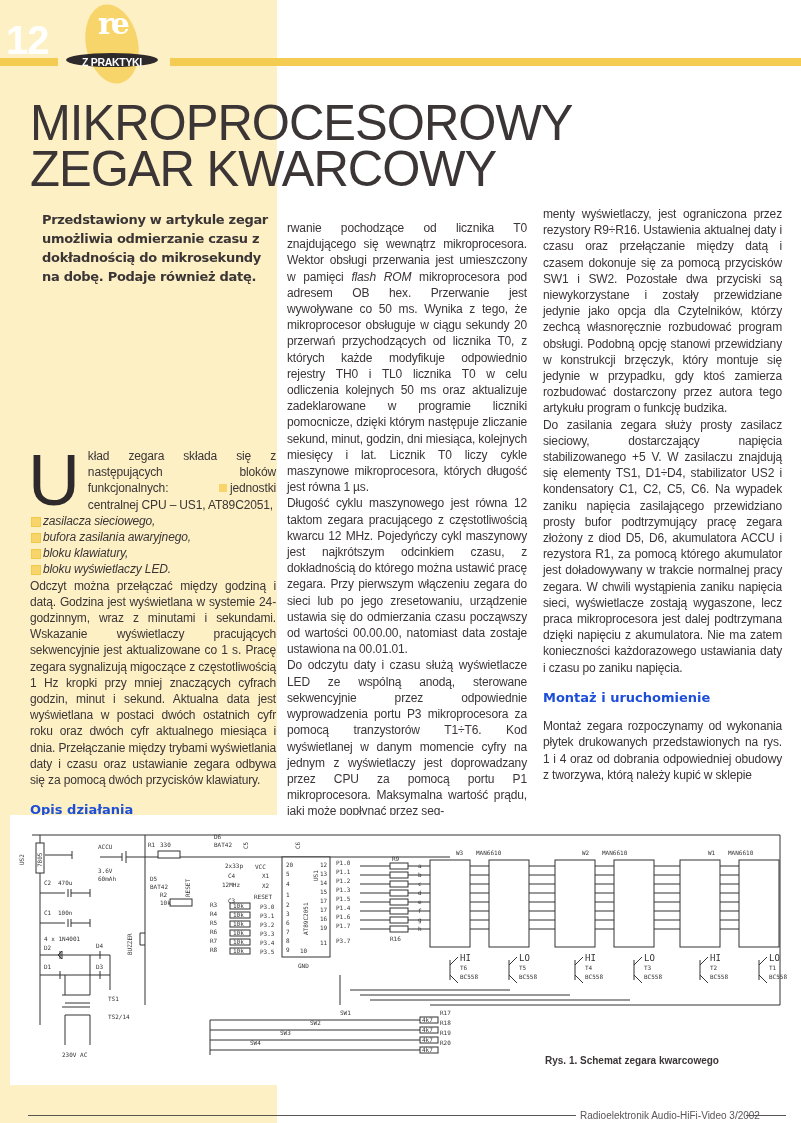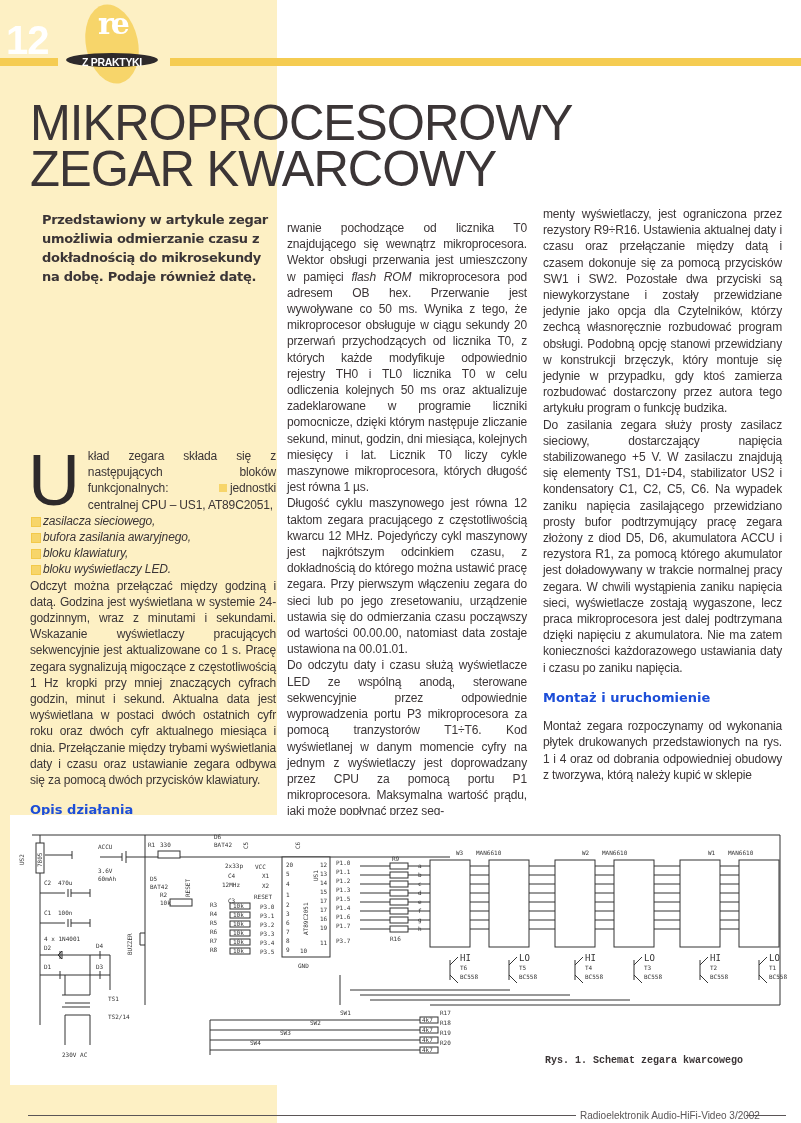--- a/index.html
+++ b/index.html
@@ -75,21 +75,21 @@
   .section-heading {
     font-family: "DejaVu Sans", sans-serif; font-weight: bold; font-size: 13px;
     color: #1d4ed8; margin: 14px 0 12px 0 !important; letter-spacing: 0;
   }
   .schematic {
     position: absolute; left: 10px; top: 815px; width: 679px; height: 270px; background: #ffffff;
   }
   .schematic svg { position: absolute; left: 0; top: 0; }
   .caption {
     position: absolute; left: 545px; top: 1055px;
-    font-size: 10px; font-weight: bold; color: #3b3536; font-family: Liberation Mono, monospace;
+    font-size: 10px; font-weight: bold; color: #3b3536;
   }
   .footer-rule-left {
     position: absolute; left: 28px; top: 1115px; width: 548px; height: 1px; background: #5a5556;
   }
   .footer-text {
     position: absolute; left: 580px; top: 1110px; font-size: 10px; color: #5a5556; white-space: nowrap;
   }
   .footer-rule-right {
     position: absolute; left: 746px; top: 1115px; width: 40px; height: 1px; background: #5a5556;
   }

